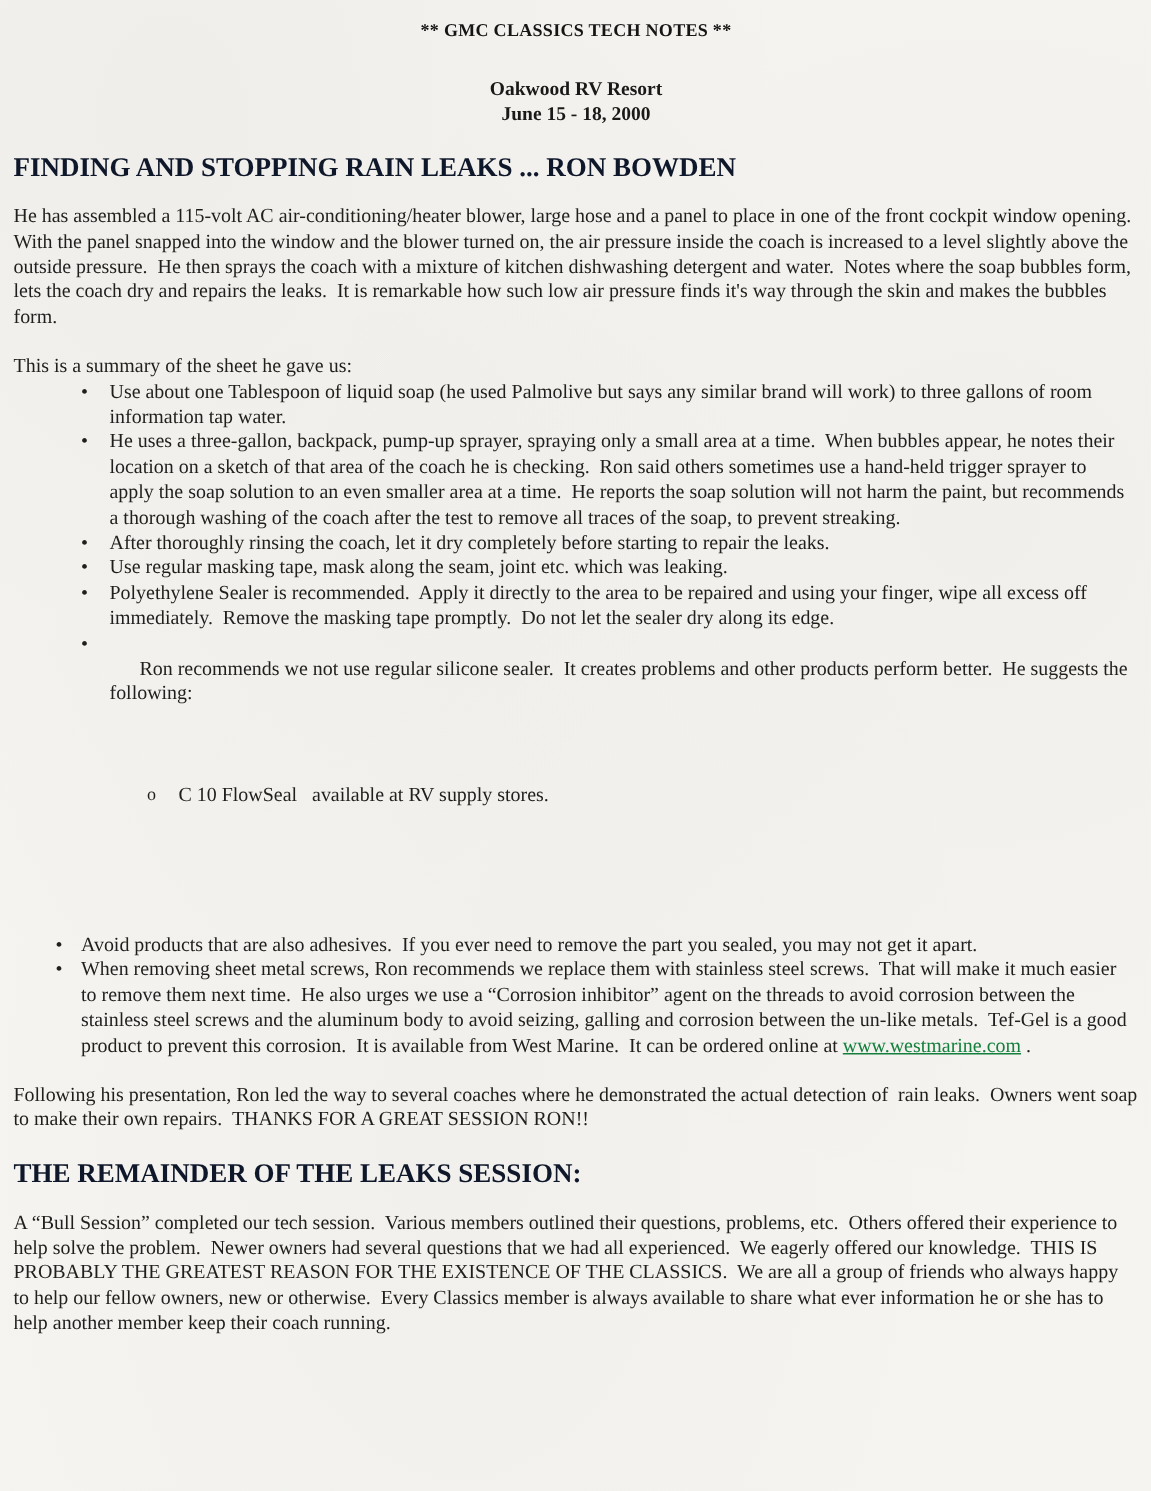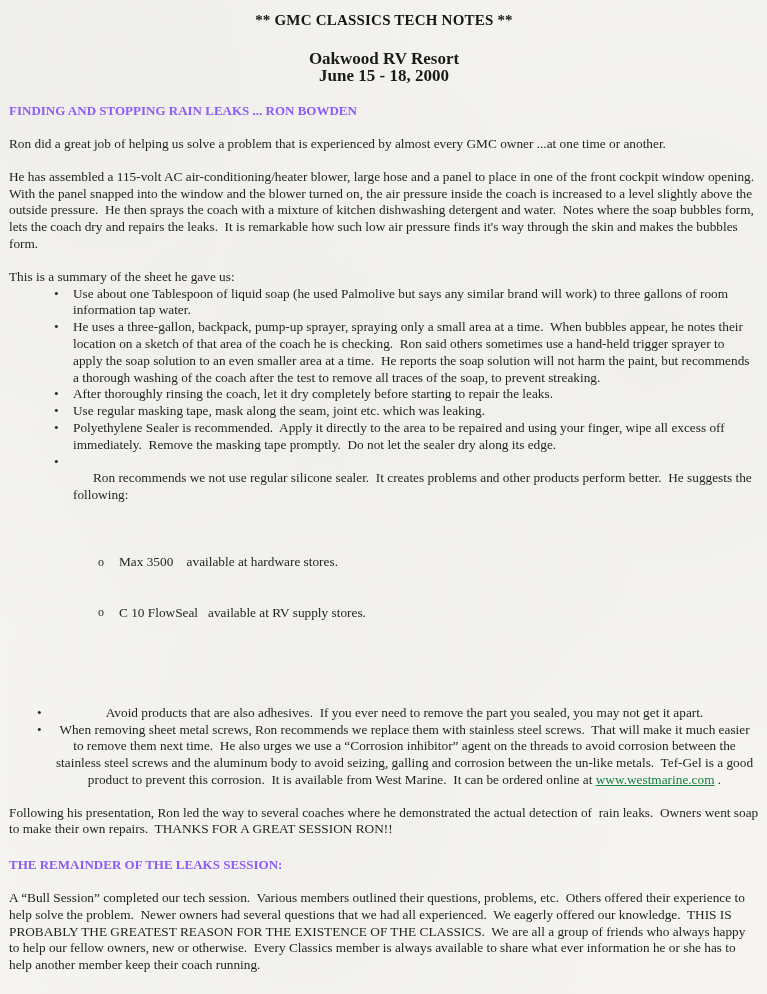--- a/index.html
+++ b/index.html
@@ -15,38 +15,38 @@
     font-family: "Liberation Serif", "DejaVu Serif", serif;
     font-size: 13.3px;
     line-height: 16.8px;
     color: #201f1d;
   }
   .page { padding: 10px 8px 0 9px; }
 
   .doc-title {
     text-align: center;
     font-weight: bold;
-    font-size: 15px;
+    font-size: 12px;
     letter-spacing: 0.2px;
     margin-top: 2px;
     color: #161514;
   }
   .venue-block {
     text-align: center;
     font-weight: bold;
-    font-size: 17px;
+    font-size: 13px;
     line-height: 17.2px;
     margin-top: 21px;
     color: #1a1918;
   }
   .section-heading {
     font-weight: bold;
-    font-size: 13px;
+    font-size: 18px;
     margin: 19px 0 0 0;
-    color: #8b5cf6;
+    color: #0f172a;
   }
   p { margin: 16px 0 0 0; white-space: pre-wrap; }
 
   ul { margin: 0; list-style: none; }
   ul.facts-list { padding: 0 0 0 64px; }
   ul.facts-list > li {
     position: relative;
     white-space: pre-wrap;
     padding-right: 4px;
   }
@@ -63,21 +63,20 @@
     position: absolute;
     left: -21px;
     top: -0.5px;
     font-size: 12px;
   }
   ul.facts-list-2 { padding: 0 0 0 45px; margin-top: 16px; }
   ul.facts-list-2 > li {
     position: relative;
     white-space: pre-wrap;
     padding-right: 4px;
-    text-align: center;
   }
   ul.facts-list-2 > li::before {
     content: "\2022";
     position: absolute;
     left: -17px;
     top: 0;
   }
 
   a.doc-link {
     color: #15803d;
@@ -91,37 +90,35 @@
 
   <div class="doc-title">** GMC CLASSICS TECH NOTES **</div>
 
   <div class="venue-block">
     <div>Oakwood RV Resort</div>
     <div>June 15 - 18, 2000</div>
   </div>
 
   <div class="section-heading">FINDING AND STOPPING RAIN LEAKS ... RON BOWDEN</div>
 
-  <p>Ron did a great job of helping us solve a problem that is experienced by almost every GMC owner ...at one time or another.</p>
 
   <p>He has assembled a 115-volt AC air-conditioning/heater blower, large hose and a panel to place in one of the front cockpit window opening.  With the panel snapped into the window and the blower turned on, the air pressure inside the coach is increased to a level slightly above the outside pressure.  He then sprays the coach with a mixture of kitchen dishwashing detergent and water.  Notes where the soap bubbles form, lets the coach dry and repairs the leaks.  It is remarkable how such low air pressure finds it's way through the skin and makes the bubbles form.</p>
 
 
   <p>This is a summary of the sheet he gave us:</p>
 
   <ul class="facts-list">
     <li>Use about one Tablespoon of liquid soap (he used Palmolive but says any similar brand will work) to three gallons of room information tap water.</li>
     <li>He uses a three-gallon, backpack, pump-up sprayer, spraying only a small area at a time.  When bubbles appear, he notes their location on a sketch of that area of the coach he is checking.  Ron said others sometimes use a hand-held trigger sprayer to apply the soap solution to an even smaller area at a time.  He reports the soap solution will not harm the paint, but recommends a thorough washing of the coach after the test to remove all traces of the soap, to prevent streaking.</li>
     <li>After thoroughly rinsing the coach, let it dry completely before starting to repair the leaks.</li>
     <li>Use regular masking tape, mask along the seam, joint etc. which was leaking.</li>
     <li>Polyethylene Sealer is recommended.  Apply it directly to the area to be repaired and using your finger, wipe all excess off immediately.  Remove the masking tape promptly.  Do not let the sealer dry along its edge.</li>
     <li>
       <span>Ron recommends we not use regular silicone sealer.  It creates problems and other products perform better.  He suggests the following:</span>
       <ul class="products-list">
-        <li>Max 3500    available at hardware stores.</li>
         <li>C 10 FlowSeal   available at RV supply stores.</li>
       </ul>
     </li>
   </ul>
 
   <ul class="facts-list-2">
     <li>Avoid products that are also adhesives.  If you ever need to remove the part you sealed, you may not get it apart.</li>
     <li><span>When removing sheet metal screws, Ron recommends we replace them with stainless steel screws.  That will make it much easier to remove them next time.  He also urges we use a “Corrosion inhibitor” agent on the threads to avoid corrosion between the stainless steel screws and the aluminum body to avoid seizing, galling and corrosion between the un-like metals.  Tef-Gel is a good product to prevent this corrosion.  It is available from West Marine.  It can be ordered online at </span><a class="doc-link" href="#">www.westmarine.com</a><span> .</span></li>
   </ul>
 

